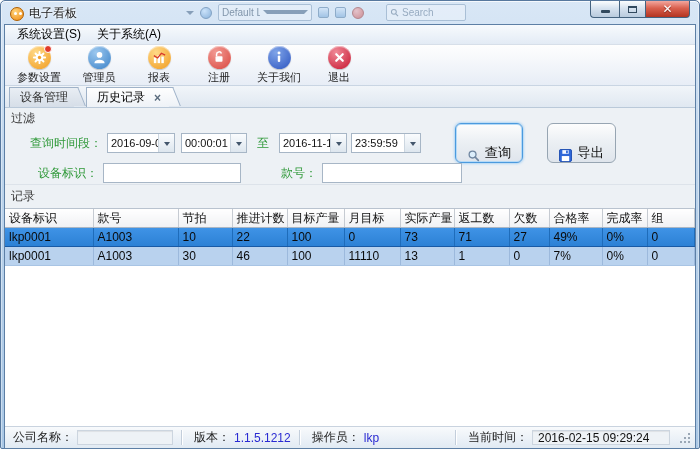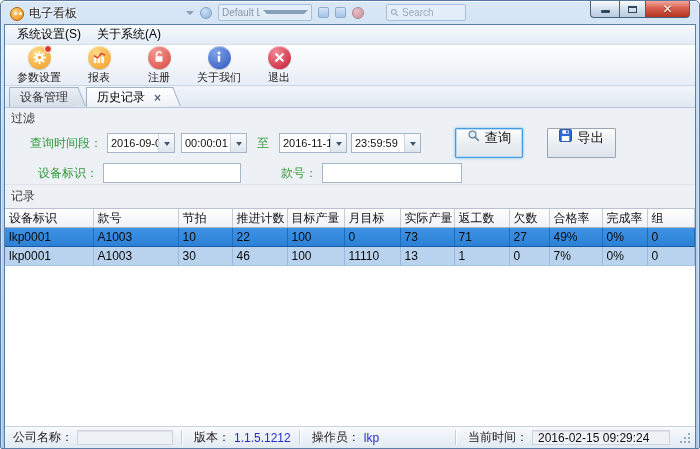--- a/index.html
+++ b/index.html
@@ -72,21 +72,21 @@
   .combo .val{flex:1;padding:0 3px;white-space:nowrap;overflow:hidden;}
   .drop{width:15px;height:100%;border-left:1px solid #ccd6e0;background:linear-gradient(#fafcfe,#dde6ee);
     display:flex;align-items:center;justify-content:center;flex:none;}
   .drop::after{content:"";width:0;height:0;border:3.5px solid transparent;border-top:4.5px solid #42566c;margin-top:4px;}
   .w-date{width:68px;} .w-time{width:66px;margin-left:6px;} .w-time2{width:70px;margin-left:4px;}
   .zhi{margin:0 10px;}
   .textbox{height:20px;background:#fff;border:1px solid #a7b6c6;box-sizing:border-box;font-size:12px;padding:0 4px;
     font-family:"Liberation Sans","DejaVu Sans",sans-serif;outline:none;}
   .tb1{width:138px;} .lbl2{margin-left:40px;font-family:Liberation Serif, serif;} .tb2{width:140px;}
   .btns{margin-left:auto;display:flex;align-items:center;gap:24px;margin-right:79px;}
-  .btn{height:30px;display:flex;align-items:flex-start;gap:5px;padding:0 11px;border-radius:1px;white-space:nowrap;
+  .btn{height:40px;display:flex;align-items:flex-end;gap:5px;padding:0 11px;border-radius:6px;white-space:nowrap;
     background:linear-gradient(#fdfdfd,#ecf0f4 45%,#dfe5ec);border:1px solid #97a5b2;color:#111;}
   .btn-query{border-color:#4b9ade;box-shadow:0 0 0 1px #b5daf7 inset,0 0 3px rgba(80,170,240,.8);}
   
   .records-block{flex:1;display:flex;flex-direction:column;overflow:hidden;}
   .records-block .group-label{padding:3px 0 3px 6px;}
   .grid-wrap{flex:1;background:#fff;border-top:1px solid #b9c3cf;overflow:hidden;}
   table.grid{width:100%;border-collapse:collapse;table-layout:fixed;font-size:12px;}
   .grid th{height:18px;font-weight:normal;text-align:left;padding:0 4px;color:#111;
     background:linear-gradient(#ffffff,#f0f1f4);border-right:1px solid #c6cbd2;border-bottom:1px solid #aab6c4;white-space:nowrap;overflow:hidden;}
   .grid td{height:18px;padding:0 4px;color:#0a0a0a;white-space:nowrap;overflow:hidden;}
@@ -164,20 +164,29 @@
                 <rect x="7" y="1" width="2" height="14" rx="1" transform="rotate(45 8 8)"></rect>
                 <rect x="7" y="1" width="2" height="14" rx="1" transform="rotate(90 8 8)"></rect>
                 <rect x="7" y="1" width="2" height="14" rx="1" transform="rotate(135 8 8)"></rect>
                 <circle cx="8" cy="8" r="4"></circle>
               </g>
               <circle cx="8" cy="8" r="1.8" fill="#f0a02a"></circle>
             </svg>
           <span class="badge-dot"></span>
         </span>
         <span>参数设置</span>
+      </div>
+      <div class="tool-item">
+        <span class="ticon ic-blue">
+          <svg width="15" height="15" viewBox="0 0 16 16">
+              <circle cx="8" cy="5.2" r="3" fill="#fff"></circle>
+              <path d="M2.6 13.6c0-4.2 10.8-4.2 10.8 0v.6H2.6z" fill="#fff"></path>
+            </svg>
+        </span>
+        <span>管理员</span>
       </div>
       <div class="tool-item">
         <span class="ticon ic-orange">
           <svg width="15" height="15" viewBox="0 0 16 16">
               <rect x="2" y="8" width="2.6" height="6" fill="#fff"></rect>
               <rect x="6" y="5.5" width="2.6" height="8.5" fill="#fff"></rect>
               <rect x="10" y="7" width="2.6" height="7" fill="#fff"></rect>
               <polyline points="2,6 6,8.5 10,3.5 14,5.5" stroke="#d8372a" stroke-width="1.4" fill="none"></polyline>
             </svg>
         </span>

